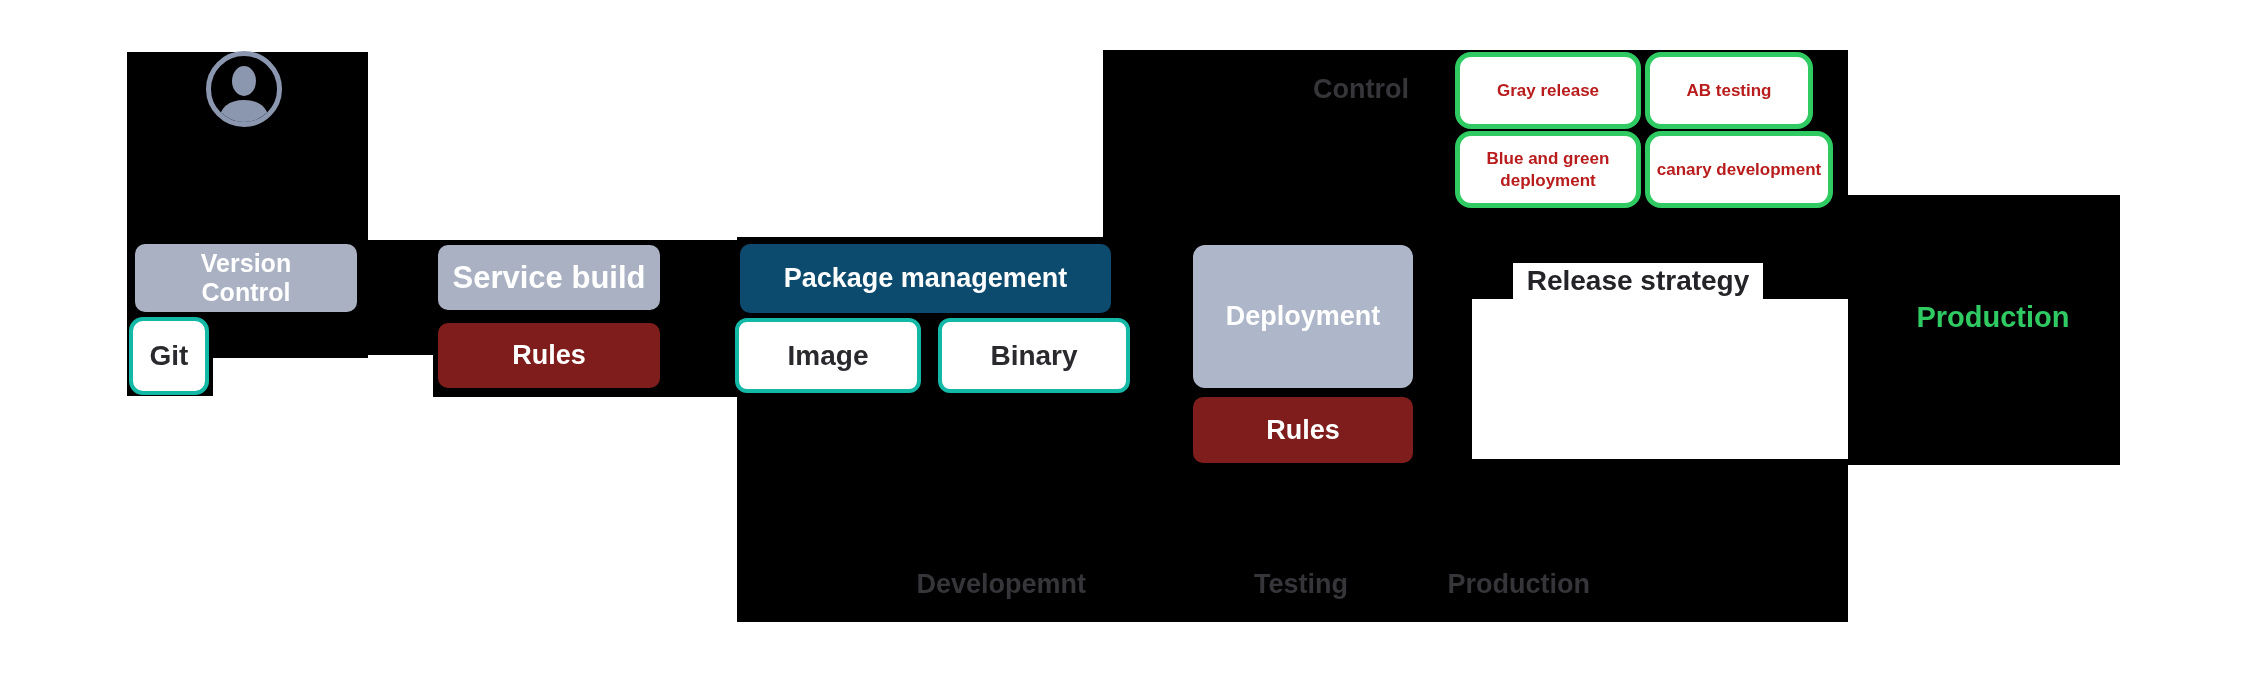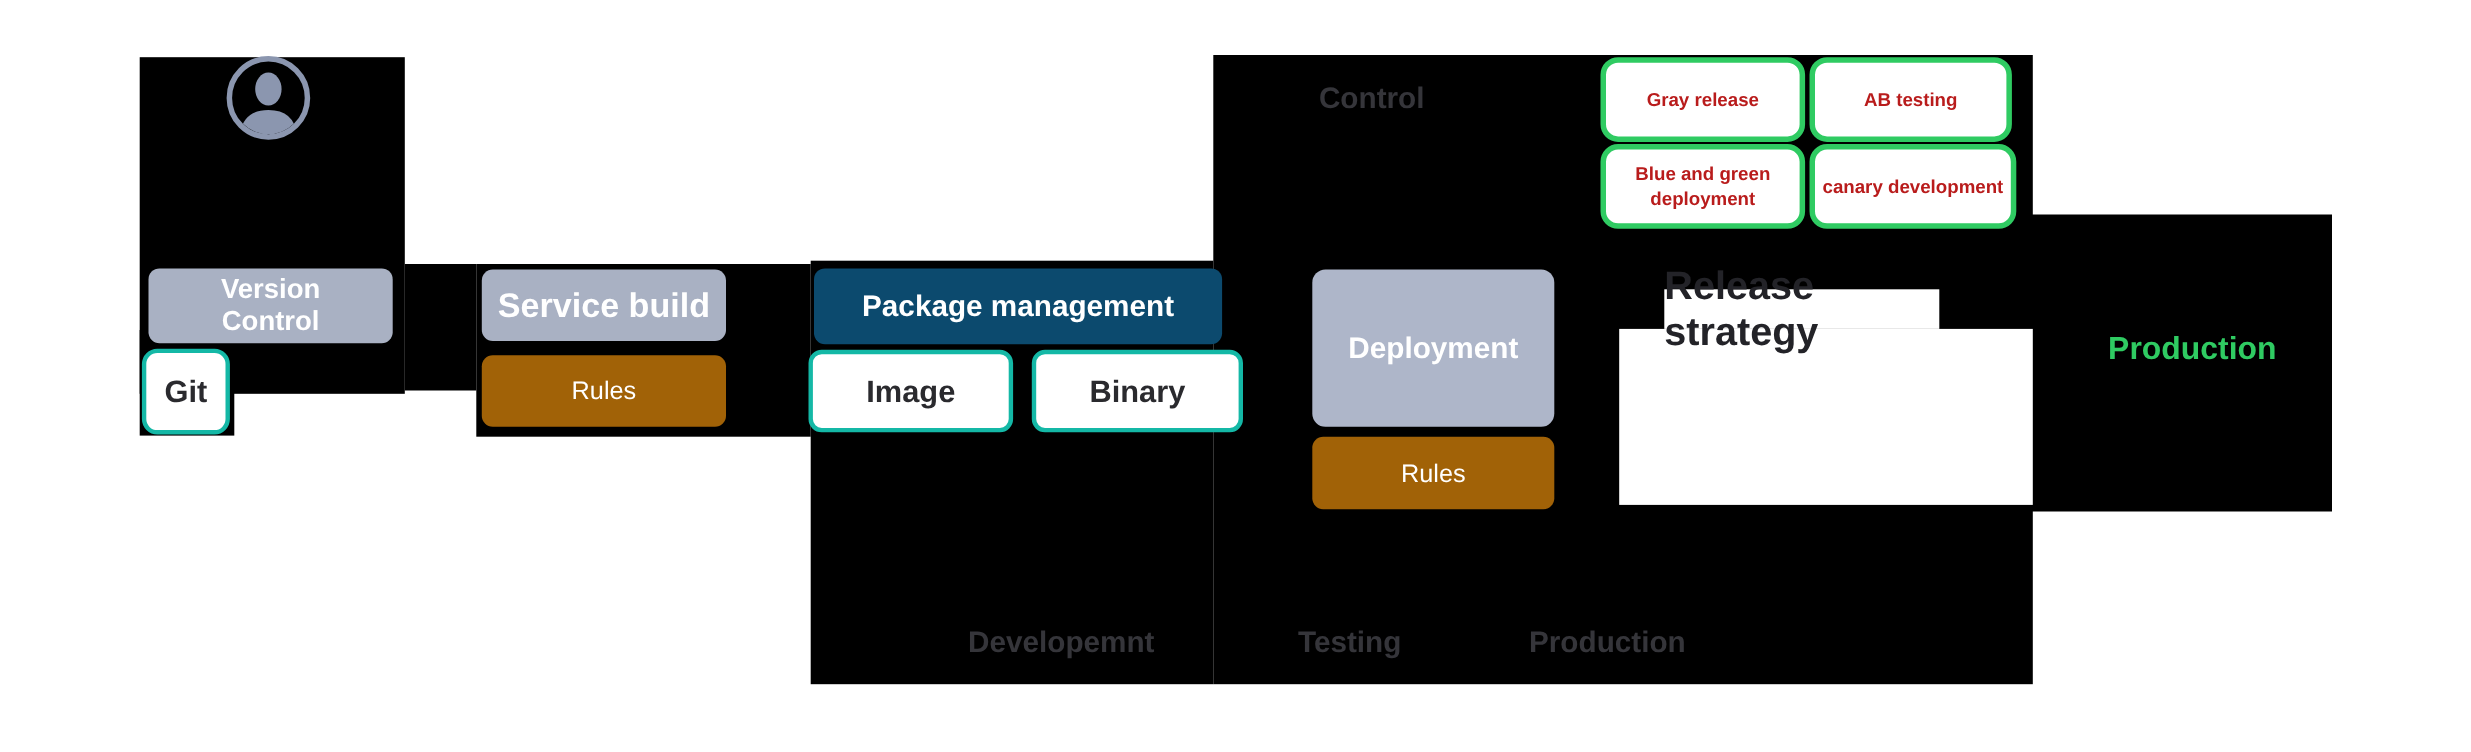--- a/index.html
+++ b/index.html
@@ -5,28 +5,28 @@
   html,body{margin:0;padding:0;background:#ffffff;}
   .stage{position:relative;width:2246px;height:684px;background:#ffffff;
          font-family:"Liberation Sans",sans-serif;overflow:hidden;}
   .panel{position:absolute;background:#000000;z-index:1;}
   .float-white{position:absolute;background:#ffffff;z-index:2;}
   .node{position:absolute;z-index:3;display:flex;align-items:center;justify-content:center;
         text-align:center;box-sizing:border-box;}
   .node.light{background:#a9b1c3;color:#ffffff;border-radius:10px;font-size:31px;font-weight:bold;}
   .node.lighter{background:#aeb6c9;color:#ffffff;border-radius:12px;font-size:27px;font-weight:bold;}
   .node.gray{background:#0c4a6e;color:#ffffff;border-radius:10px;font-size:27px;font-weight:bold;}
-  .node.dark{background:#a16207;color:#ffffff;border-radius:10px;font-size:23px;font-weight:normal;}
+  .node.dark{background:#7f1d1d;color:#ffffff;border-radius:10px;font-size:27px;font-weight:bold;}
   .node.chip{background:#ffffff;color:#2a2a2e;border:4px solid #14b8a6;border-radius:14px;
              font-size:28px;font-weight:600;}
   .node.chip-sm{background:#ffffff;color:#b91c1c;border:5px solid #2fcb62;border-radius:16px;
                 font-size:17px;font-weight:600;line-height:1.25;padding:2px 6px;}
   .ghost{position:absolute;z-index:3;color:#35353a;font-weight:bold;font-size:27px;
-         display:flex;align-items:center;justify-content:flex-start;text-align:center;}
-  .release-label{position:absolute;z-index:3;background:#ffffff;color:#232328;font-size:36px;
+         display:flex;align-items:center;justify-content:flex-end;text-align:center;}
+  .release-label{position:absolute;z-index:3;background:#ffffff;color:#232328;font-size:28px;
                  font-weight:600;display:flex;align-items:center;justify-content:center;}
   .prod-label{position:absolute;z-index:3;color:#2fcb62;font-weight:bold;font-size:29px;
               display:flex;align-items:center;justify-content:center;}
   .avatar{position:absolute;z-index:3;width:76px;height:76px;border-radius:50%;
           border:5px solid #8b96af;box-sizing:border-box;overflow:hidden;background:#000;}
   .vc-inner{display:inline-block;max-width:160px;line-height:1.15;}
 </style>
 </head>
 <body>
 
@@ -80,21 +80,21 @@
     <span>Binary</span>
   </div>
 
   <div class="ghost" style="left:1199px;top:73px;width:210px;height:32px;">
     <span>Control</span>
   </div>
 
   <div class="node chip-sm" style="left:1455px;top:52px;width:186px;height:77px;">
     <span>Gray release</span>
   </div>
-  <div class="node chip-sm" style="left:1645px;top:52px;width:184px;height:77px;">
+  <div class="node chip-sm" style="left:1645px;top:52px;width:168px;height:77px;">
     <span>AB testing</span>
   </div>
   <div class="node chip-sm" style="left:1455px;top:131px;width:186px;height:77px;">
     <span>Blue and green deployment</span>
   </div>
   <div class="node chip-sm" style="left:1645px;top:131px;width:188px;height:77px;">
     <span>canary development</span>
   </div>
 
   <div class="node lighter" style="left:1193px;top:245px;width:220px;height:143px;">

